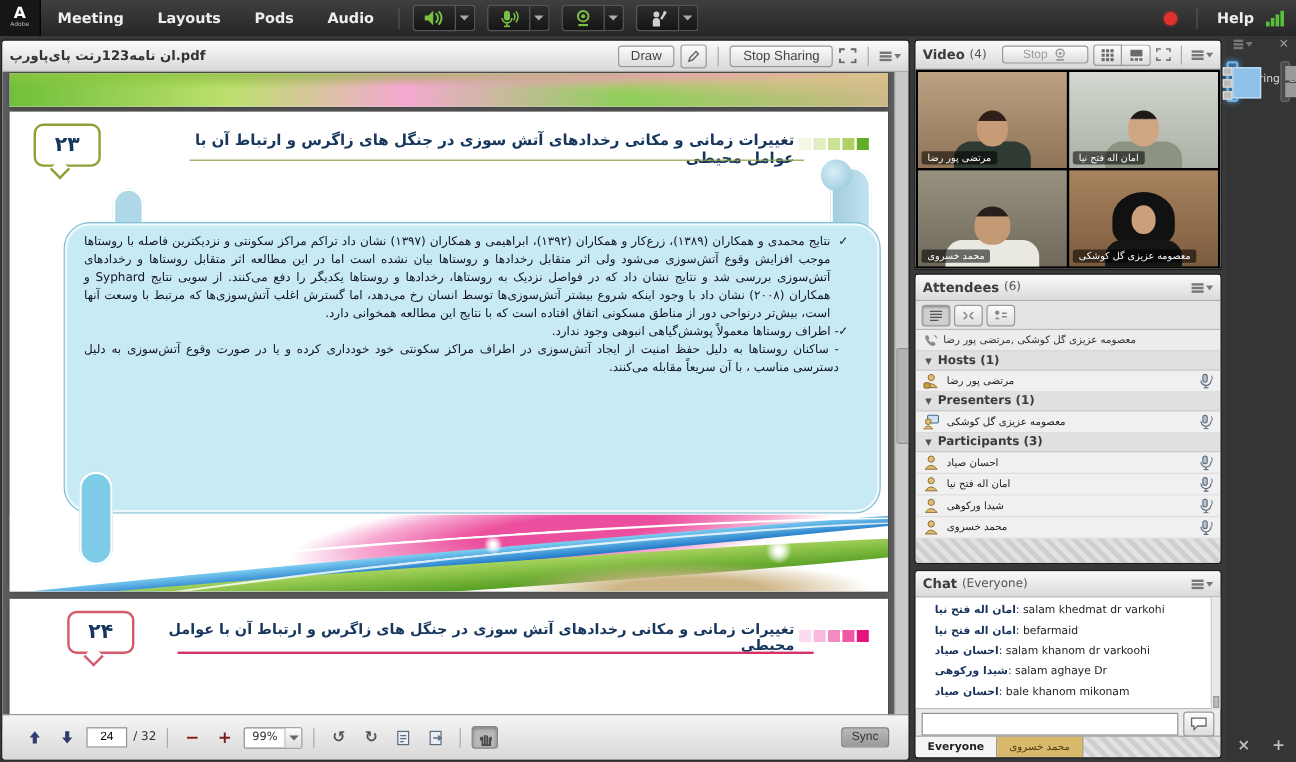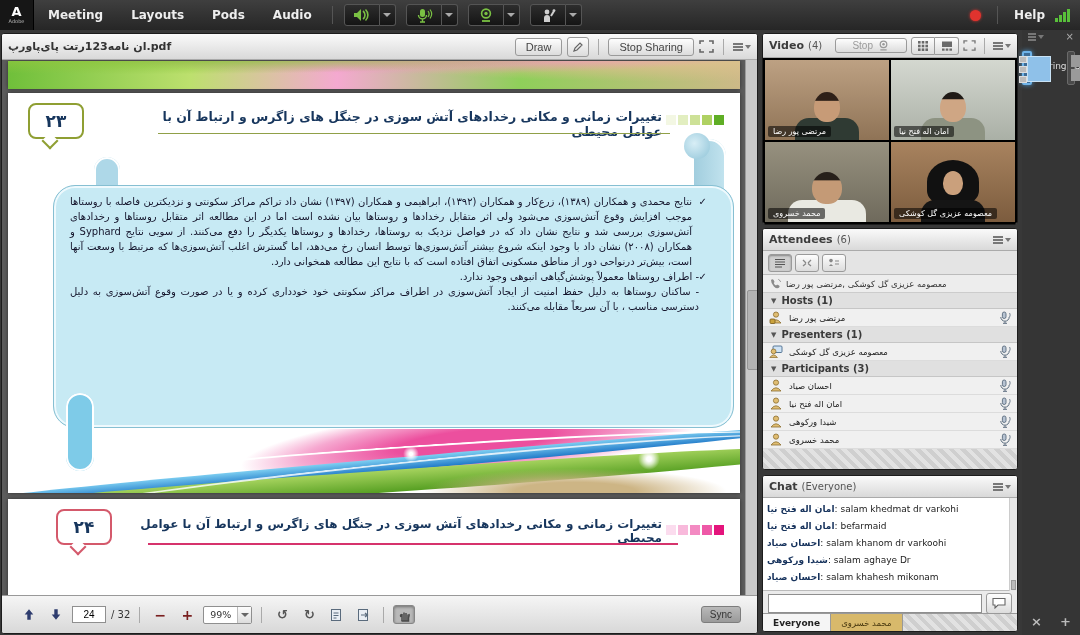--- a/index.html
+++ b/index.html
@@ -171,21 +171,21 @@
   .speak-row span { font-size:8.5px; color:#333; white-space:nowrap; overflow:hidden; }
   .grp-hdr { height:16px; display:flex; align-items:center; gap:5px; padding:0 8px; background:#e0e0e0;
              border-bottom:1px solid #c6c6c6; font-size:10px; font-weight:bold; color:#3a3a3a; }
   .grp-hdr .c { font-size:7px; color:#555; }
   .att-row { height:18px; display:flex; align-items:center; gap:6px; padding:0 6px; background:#f0f0f0; border-bottom:1px solid #dcdcdc; }
   .att-row .nm { font-size:8.5px; color:#222; direction:rtl; }
   .att-row .mic { margin-left:auto; }
 
   .chat-pod { left:762px; top:475px; width:256px; height:157px; }
   .chat-msgs { position:absolute; left:0; right:0; top:22px; height:93px; background:#fff; border-bottom:1px solid #bbb;
-               padding:6px 10px 0 4px; overflow:hidden; }
+               padding:6px 10px 0 16px; overflow:hidden; }
   .chat-line { font-size:9px; color:#222; margin-bottom:7px; white-space:nowrap; overflow:hidden; }
   .chat-line .nm { font-weight:bold; color:#16325c; }
   .chat-scroll { position:absolute; right:0; top:22px; height:93px; width:8px; background:#e8e8e8; border-left:1px solid #ccc; }
   .chat-scroll .th { position:absolute; bottom:1px; left:1px; right:1px; height:10px; background:#bbb; border:1px solid #999; }
   .chat-inrow { position:absolute; left:0; right:0; top:115px; height:24px; display:flex; align-items:center; gap:4px; padding:0 5px; }
   .chat-input { flex:1; height:19px; border:1px solid #8f8f8f; background:#fff; font-size:10px; padding:0 4px; }
   .chat-tabs { position:absolute; left:0; right:0; bottom:0; height:18px; display:flex; align-items:stretch; border-top:1px solid #999; }
   .chat-tab { display:flex; align-items:center; padding:0 10px; font-size:9px; border-right:1px solid #999; }
   .chat-tab.active { background:#f5f5f5; color:#222; font-weight:bold; }
   .chat-tab.private { background:#d8b96b; color:#4a3a10; direction:rtl; font-size:8.5px; }
@@ -657,21 +657,21 @@
       <span class="menu-ic">
         <span class="menu-bars"></span>
         <span class="tri"></span>
       </span>
     </div>
     <div class="chat-msgs">
       <p class="chat-line"><span class="nm">امان اله فتح نیا</span><span>: </span><span>salam khedmat dr varkohi</span></p>
       <p class="chat-line"><span class="nm">امان اله فتح نیا</span><span>: </span><span>befarmaid</span></p>
       <p class="chat-line"><span class="nm">احسان صیاد</span><span>: </span><span>salam khanom dr varkoohi</span></p>
       <p class="chat-line"><span class="nm">شیدا ورکوهی</span><span>: </span><span>salam aghaye Dr</span></p>
-      <p class="chat-line"><span class="nm">احسان صیاد</span><span>: </span><span>salam khahesh mikonam</span></p>
+      <p class="chat-line"><span class="nm">احسان صیاد</span><span>: </span><span>bale khanom mikonam</span></p>
     </div>
     <div class="chat-scroll">
         <div class="th"></div>
       </div>
     <div class="chat-inrow">
       <input class="chat-input" style="">
       <span class="icon-btn" style="width:26px;height:21px">
         <svg width="14" height="12" viewBox="0 0 14 12">
           <path d="M1 1.5 h12 v6.5 h-7 l-3 3 v-3 h-2 z" fill="#fff" stroke="#666" stroke-width="1.1"></path>
         </svg>

